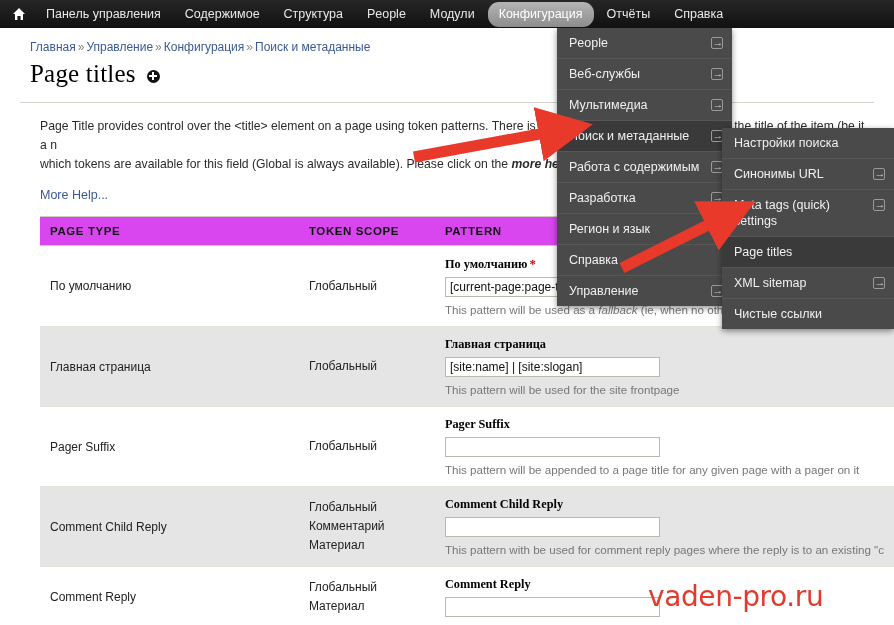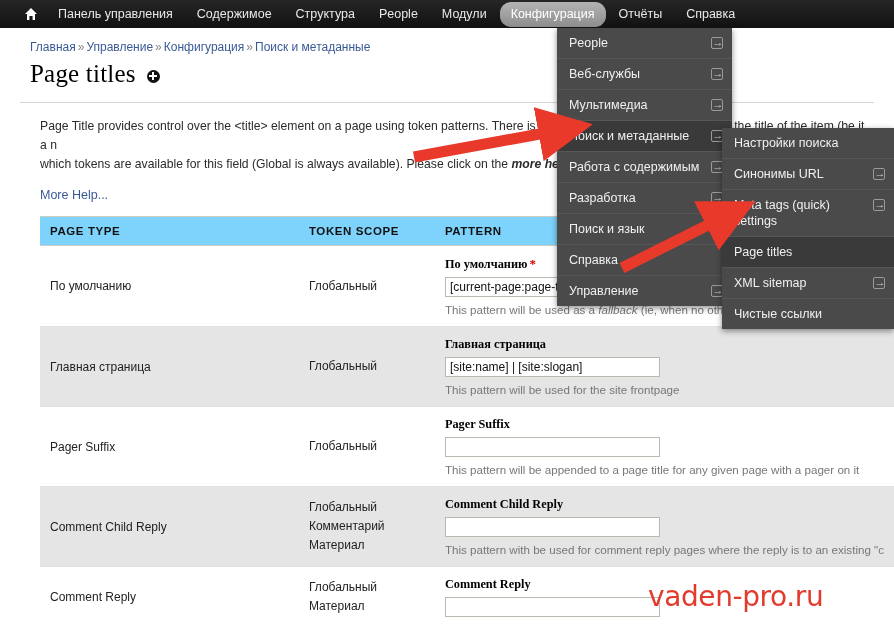--- a/index.html
+++ b/index.html
@@ -14,21 +14,21 @@
     position: relative;
   }
 
   
   #toolbar {
     height: 28px;
     background: #1a1a1a;
     background: linear-gradient(#262626, #111111);
     display: flex;
     align-items: center;
-    padding-left: 16px;
+    padding-left: 4px;
     position: relative;
     z-index: 60;
   }
   .tb-home {
     width: 30px; height: 28px;
     display: flex; align-items:center; justify-content:center;
     cursor: pointer;
   }
   .tb-item {
     color: #e8e8e8;
@@ -103,21 +103,21 @@
   #more-help a { color: #3a5a96; text-decoration:none; cursor:pointer; }
 
   
   #tbl-wrap { padding: 14px 0 0 20px; }
   table#patterns {
     width: 854px;
     border-collapse: collapse;
     font-size: 12px;
   }
   table#patterns thead th {
-    background: #7dd3fc;
+    background: #d946ef;
     border-top: 1px solid #ccccc2;
     border-bottom: 1px solid #ccccc2;
     text-align: left;
     font-size: 11.5px;
     letter-spacing: 0.6px;
     font-weight: bold;
     color: #111;
     padding: 8px 10px;
     text-transform: uppercase;
   }
@@ -331,21 +331,21 @@
     </div>
     <div class="mi">
       <span>Работа с содержимым</span>
       <span class="arr"></span>
     </div>
     <div class="mi">
       <span>Разработка</span>
       <span class="arr"></span>
     </div>
     <div class="mi">
-      <span>Поиск и язык</span>
+      <span>Регион и язык</span>
       <span class="arr"></span>
     </div>
     <div class="mi">
       <span>Справка</span>
       <span class="arr hidden"></span>
     </div>
     <div class="mi">
       <span>Управление</span>
       <span class="arr"></span>
     </div>

